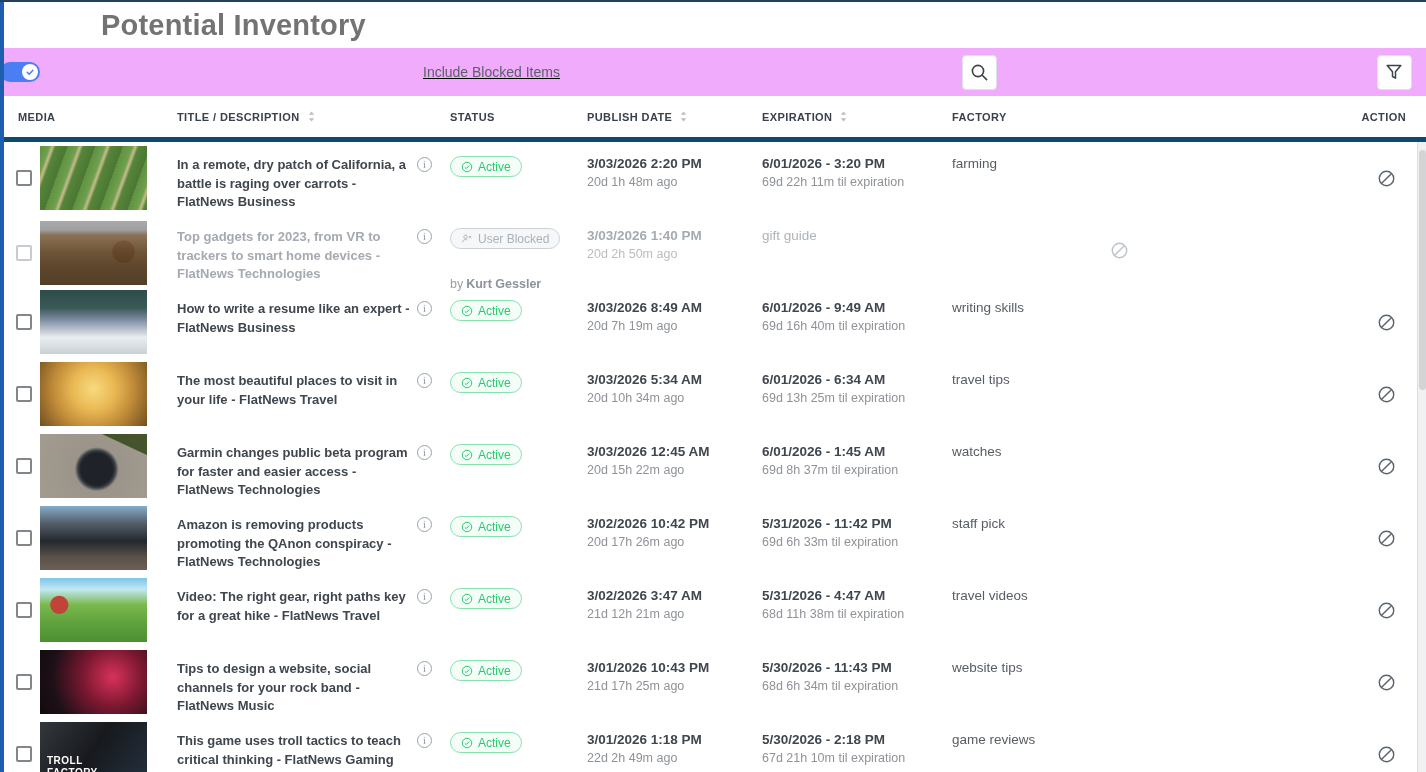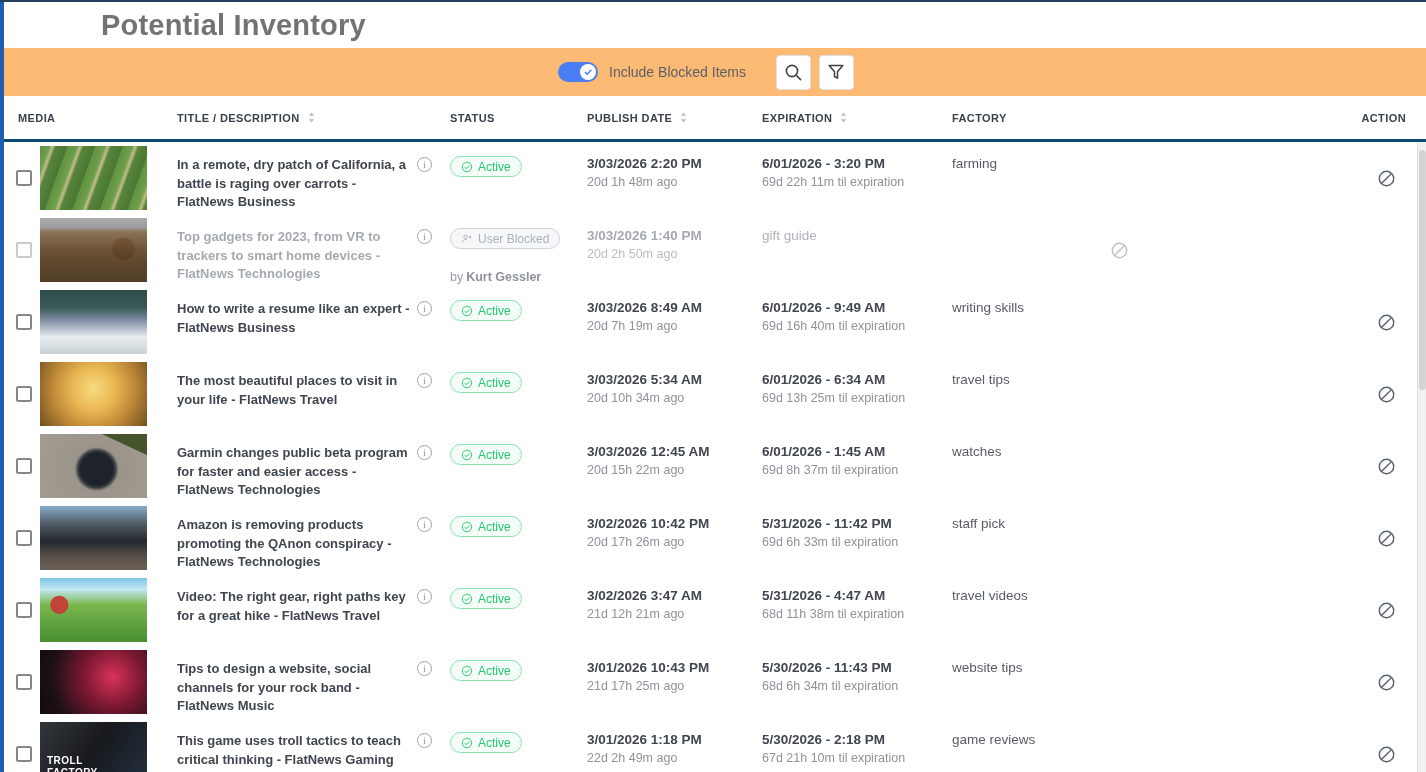--- a/index.html
+++ b/index.html
@@ -8,35 +8,35 @@
 
   .page { position:relative; width:1426px; height:772px; background:#fff;
           border-top:2px solid #24405f; overflow:hidden; }
   .leftbar { position:absolute; left:0; top:0; bottom:0; width:4px; background:#1d5fae; z-index:30; }
 
   
   .titleband { height:46px; display:flex; align-items:center; padding-left:56px; background:#fff; }
   .page-title { font-size:29px; font-weight:700; color:#737373; letter-spacing:.2px;margin-left:45px; }
 
   
-  .toolbar { height:48px; background:#fdba74; display:flex; align-items:center;
-             justify-content:center; padding-right:14px; }
+  .toolbar { height:48px; background:#f0abfc; display:flex; align-items:center;
+             justify-content:space-between; padding-right:14px;text-decoration:underline; }
   .toggle { width:40px; height:20px; border-radius:10px; background:#4c7ef3; position:relative;
             flex:none; cursor:pointer; }
   .toggle .knob { position:absolute; top:2px; right:2px; width:16px; height:16px; border-radius:50%;
                   background:#fff; display:flex; align-items:center; justify-content:center; }
   .toggle-label { font-size:14px; color:#5b6067; margin-left:11px; margin-right:30px; }
   .iconbtn { width:35px; height:35px; background:#fff; border:1px solid #dde1e6; border-radius:4px;
              display:flex; align-items:center; justify-content:center; cursor:pointer; }
   .iconbtn + .iconbtn { margin-left:8px; }
 
   
   .grid-cols { display:grid; grid-template-columns:177px 273px 137px 175px 190px 198px 1fr; }
 
-  .thead { height:46px; background:#fff; border-bottom:3px solid #0c4a6e; align-items:center; }
+  .thead { height:46px; background:#fff; border-bottom:5px solid #0c4a6e; align-items:center; }
   .hcell { font-size:11px; font-weight:700; color:#39424c; letter-spacing:.4px;
            display:flex; align-items:center; }
   .h-media { padding-left:18px; }
   .h-action { justify-content:flex-end; padding-right:20px; }
   .sort-icon { margin-left:7px; }
 
   .tbody { width:1417px; }
   .trow { height:72px; background:#fff; }
   .cell { padding-top:14px; }
 
@@ -53,21 +53,21 @@
                 line-height:1.43; cursor:pointer; }
   .info-icon { width:15px; height:15px; border:1px solid #9aa3ab; border-radius:50%; color:#8b949c;
                font-size:10px; line-height:13px; text-align:center; margin-left:auto; margin-right:18px;
                margin-top:1px; flex:none; cursor:pointer; font-family:"Liberation Serif", serif; }
 
   .badge { display:inline-flex; align-items:center; gap:5px; height:21px; padding:0 10px;
            border-radius:11px; font-size:12px; white-space:nowrap; }
   .badge-active { color:#2bc76e; border:1px solid #86e2ad; background:#f4fdf8; }
   .badge-blocked { color:#a9b1b9; border:1px solid #ccd2d8; background:#f6f7f8; }
   .bicon { width:12px; height:12px; flex:none; }
-  .byline { margin-top:21px; font-size:12.5px; color:#9aa0a6; }
+  .byline { margin-top:28px; font-size:12.5px; color:#9aa0a6; }
   .byline .byname { font-weight:700; color:#8d9399; margin-left:3px; }
 
   .d1 { font-size:13.5px; font-weight:700; color:#3f464e; line-height:1.2; }
   .d2 { font-size:12.5px; color:#8e9399; margin-top:3px; }
 
   .cell-category { font-size:13.5px; color:#565d64; }
 
   .cell-action { display:flex; align-items:center; justify-content:flex-end;
                  padding:0 21px 0 0; height:72px; }
   .block-icon { width:19px; height:19px; color:#57636e; cursor:pointer; }

